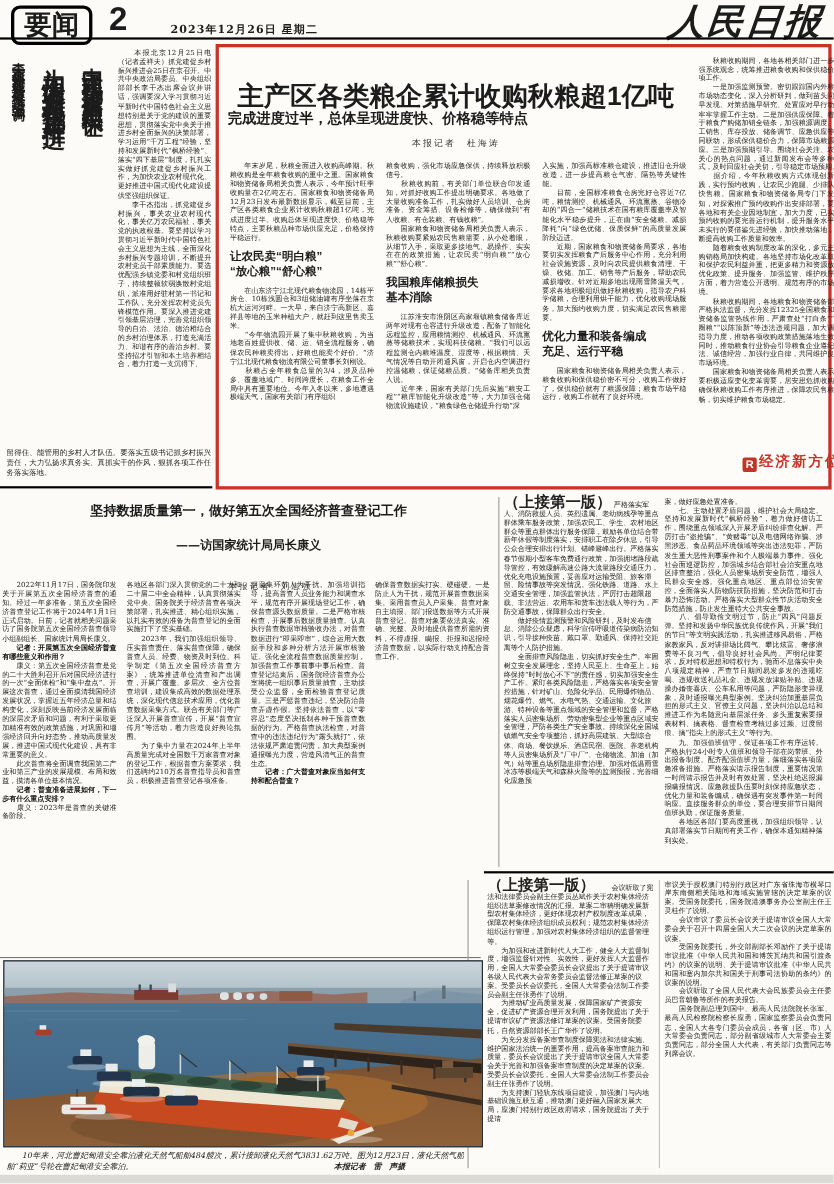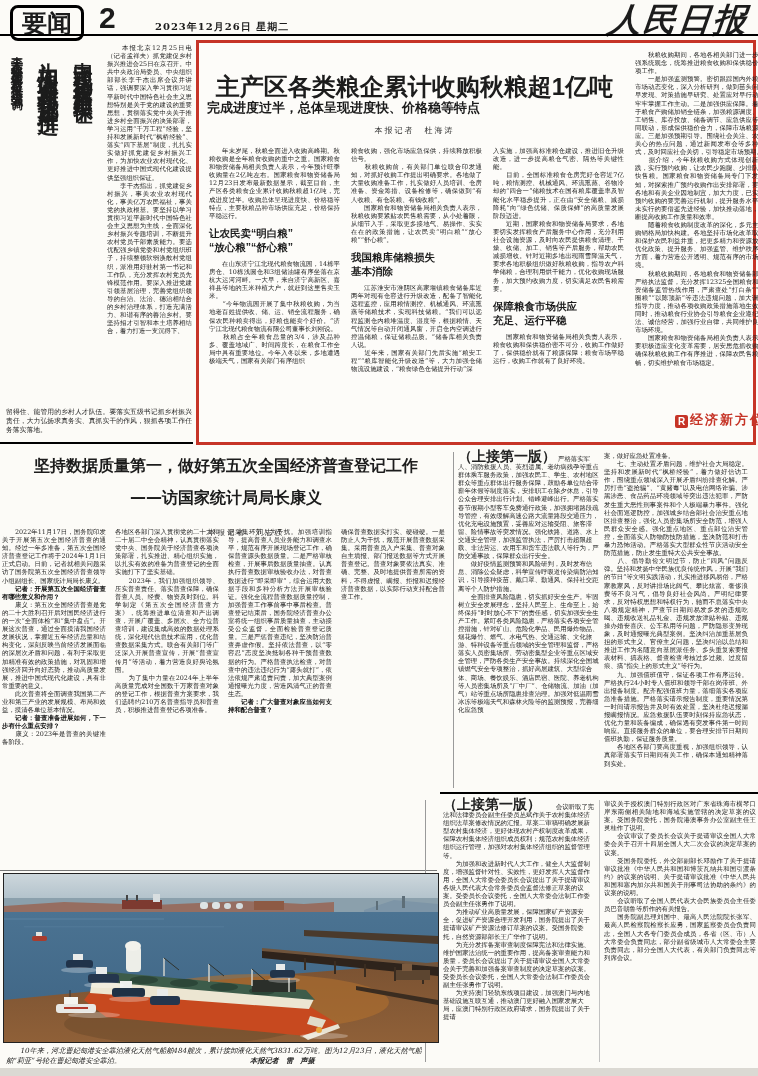--- a/index.html
+++ b/index.html
@@ -38,37 +38,37 @@
   .gcol1{left:10px;width:131px;} .gcol2{left:152px;width:131px;} .gcol3{left:294px;width:131px;}
   .gcol4{left:436px;top:8px;width:130px;height:352px;}
   .subhead{text-align:left;font-weight:900;font-size:10.5px;line-height:14px;
            font-family:"Liberation Sans",sans-serif;margin:6px 0;white-space:pre-line;}
   .badge{left:436px;top:368px;width:130px;text-align:right;color:#c63427;font-weight:900;
          font-size:13px;font-family:"Liberation Sans",sans-serif;letter-spacing:2px;}
   .badge-ico{display:inline-block;width:13px;height:13px;background:#c63427;color:#fff;
              font-size:10px;line-height:13px;text-align:center;letter-spacing:0;
              vertical-align:-1px;margin-right:2px;border-radius:2px;}
   
-  .census-head{left:0;top:456px;width:452px;text-align:center;font-size:16px;font-weight:900;
+  .census-head{left:0;top:456px;width:452px;text-align:center;font-size:12px;font-weight:900;
                font-family:"Liberation Sans",sans-serif;}
-  .census-dek{left:0;top:488px;width:452px;text-align:center;font-size:16px;font-weight:bold;}
+  .census-dek{left:0;top:488px;width:452px;text-align:center;font-size:11px;font-weight:bold;}
   .census-byline{left:0;top:528px;width:492px;text-align:center;font-size:7.5px;letter-spacing:2px;color:#333;}
   .ccol{top:528px;width:104px;height:340px;}
   .ccol1{left:2px;} .ccol2{left:115px;} .ccol3{left:228px;} .ccol4{left:341px;}
   .photo-rule{left:0;top:870px;width:437px;height:1px;background:#777;}
   
   .jump-label{font-weight:900;font-size:14px;font-family:"Liberation Sans",sans-serif;}
   .j1col{top:452px;width:144px;height:336px;} .j1c1{left:458px;} .j1c2{left:604px;}
   .j2col{top:800px;width:152px;height:262px;} .j2c1{left:443px;} .j2c2{left:604px;}
   .vdiv{width:1px;background:#9a9a9a;}
   .midrule{left:440px;top:792px;width:318px;height:2px;background:#000;}
   
   .photo{left:3px;top:873px;width:434px;height:168px;border:1px solid #222;background:#6b87a0;}
   .caption{left:6px;top:1046px;width:416px;font-size:7.2px;line-height:10px;font-style:italic;}
-  .credit{left:250px;top:1056px;width:172px;text-align:left;font-size:7.2px;font-weight:bold;font-style:italic;}
+  .credit{left:250px;top:1056px;width:172px;text-align:center;font-size:7.2px;font-weight:bold;font-style:italic;}
   .bottom-strip{left:0;top:1068px;width:758px;height:8px;background:#dbd9d3;}
 </style>
 </head>
 <body>
 
 <div class="abs yw-box">
   <span>要闻</span>
 </div>
 <div class="abs page-num">2</div>
 <div class="abs date-line">2023年12月26日 星期二</div>
@@ -102,21 +102,21 @@
 　　国家粮食和物资储备局相关负责人表示，秋粮收购要紧贴农民售粮需要，从小处着眼，从细节入手，采取更多接地气、易操作、实实在在的政策措施，让农民卖“明白粮”“放心粮”“舒心粮”。</div>
     <div class="subhead">我国粮库储粮损失
 基本消除</div>
     <div class="flow body-txt">　　江苏淮安市淮阴区高家堰镇粮食储备库近两年对现有仓容进行升级改造，配备了智能化远程监控，应用粮情测控、机械通风、环流熏蒸等储粮技术，实现科技储粮。“我们可以远程监测仓内粮堆温度、湿度等，根据粮情、天气情况等自动开闭通风窗，开启仓内空调进行控温储粮，保证储粮品质。”储备库相关负责人说。
 　　近年来，国家有关部门先后实施“粮安工程”“粮库智能化升级改造”等，大力加强仓储物流设施建设，“粮食绿色仓储提升行动”深</div>
   </div>
   <div class="abs gcol gcol3">
     <div class="flow body-txt">入实施，加强高标准粮仓建设，推进旧仓升级改造，进一步提高粮仓气密、隔热等关键性能。
 　　目前，全国标准粮食仓房完好仓容近7亿吨，粮情测控、机械通风、环流熏蒸、谷物冷却的“四合一”储粮技术在国有粮库覆盖率及智能化水平稳步提升，正在由“安全储粮、减损降耗”向“绿色优储、保质保鲜”的高质量发展阶段迈进。
 　　近期，国家粮食和物资储备局要求，各地要切实发挥粮食产后服务中心作用，充分利用社会设施资源，及时向农民提供粮食清理、干燥、收储、加工、销售等产后服务，帮助农民减损增收。针对近期多地出现雨雪降温天气，要求各地积极组织做好秋粮收购，指导农户科学储粮，合理利用烘干能力，优化收购现场服务，加大预约收购力度，切实满足农民售粮需要。</div>
-    <div class="subhead">保障粮食市场供应
+    <div class="subhead">优化力量和装备编成
 充足、运行平稳</div>
     <div class="flow body-txt">　　国家粮食和物资储备局相关负责人表示，粮食收购和保供稳价密不可分，收购工作做好了，保供稳价就有了粮源保障；粮食市场平稳运行，收购工作就有了良好环境。</div>
   </div>
   <div class="abs gcol4 flow body-txt">　　秋粮收购期间，各地各相关部门进一步增强系统观念，统筹推进粮食收购和保供稳价各项工作。
 　　一是加强监测预警。密切跟踪国内外粮油市场动态变化，深入分析研判，做到苗头问题早发现、对策措施早研究、处置应对早行动，牢牢掌握工作主动。二是加强供应保障。着眼于粮食产购储加销全链条，加强粮源调度、加工销售、库存投放、储备调节、应急供应等协同联动，形成保供稳价合力，保障市场粮源供应。三是加强预期引导。围绕社会关注、农民关心的热点问题，通过新闻发布会等多种形式，及时回应社会关切，引导稳定市场预期。
 　　据介绍，今年秋粮收购方式体现创新实践，实行预约收购，让农民少跑腿、少排队、快售粮。国家粮食和物资储备局专门下发通知，对探索推广预约收购作出安排部署，要求各地和有关企业因地制宜，加大力度，已实行预约收购的要完善运行机制，提升服务水平；未实行的要借鉴先进经验，加快推动落地，不断提高收购工作质量和效率。
 　　随着粮食收购制度改革的深化，多元主体购销格局加快构建。各地坚持市场化改革取向和保护农民利益并重，把更多精力和资源放在优化政策、提升服务、加强监管、维护秩序等方面，着力营造公开透明、规范有序的市场环境。
 　　秋粮收购期间，各地粮食和物资储备部门严格执法监督，充分发挥12325全国粮食和物资储备监管热线作用，严肃查处“打白条”“转圈粮”“以陈顶新”等违法违规问题，加大调研指导力度，推动各项收购政策措施落地生效。同时，推动粮食行业协会引导粮食企业遵纪守法、诚信经营，加强行业自律，共同维护良好市场环境。
 　　国家粮食和物资储备局相关负责人表示，要积极适应变化变革需要，居安思危抓收购，确保秋粮收购工作有序推进，保障农民售粮顺畅，切实维护粮食市场稳定。</div>
 

